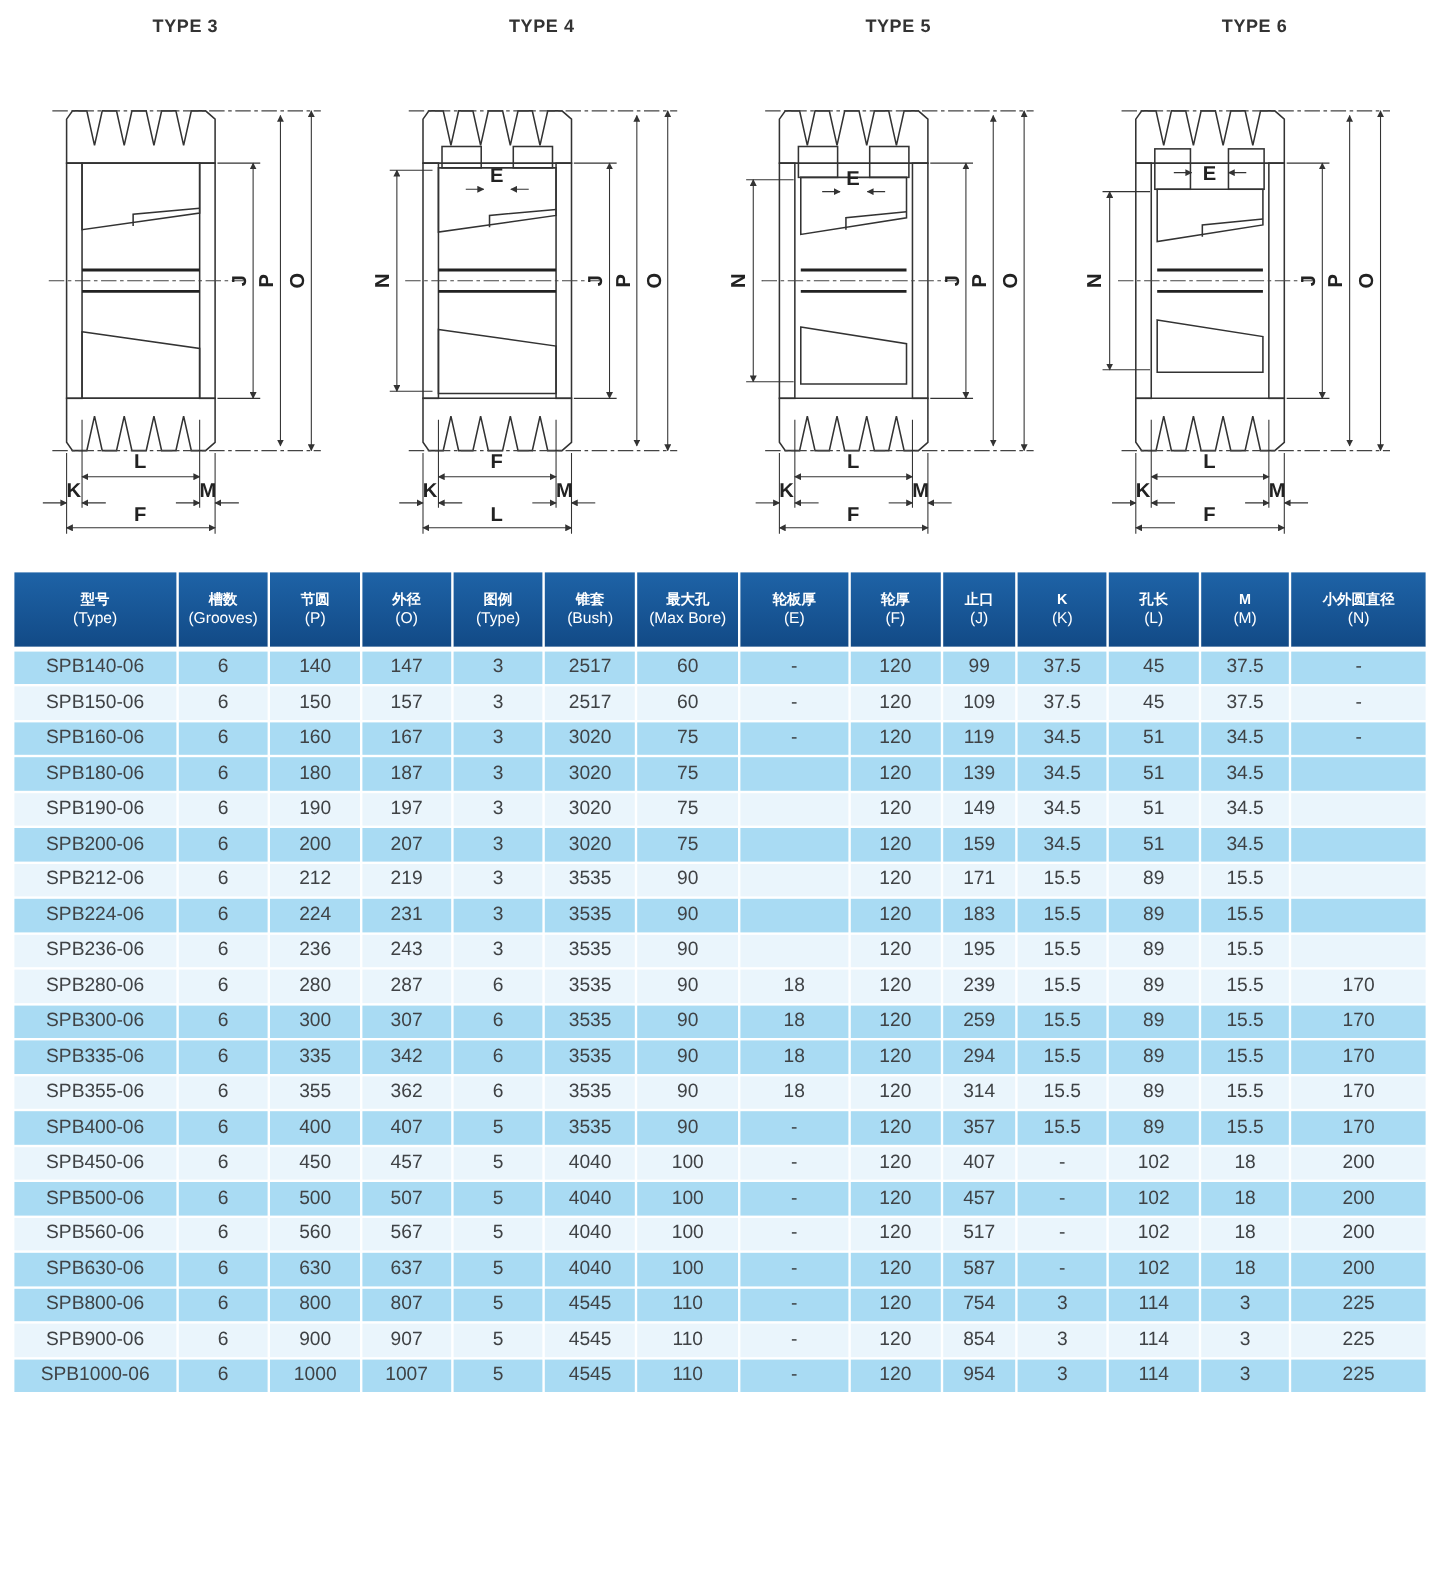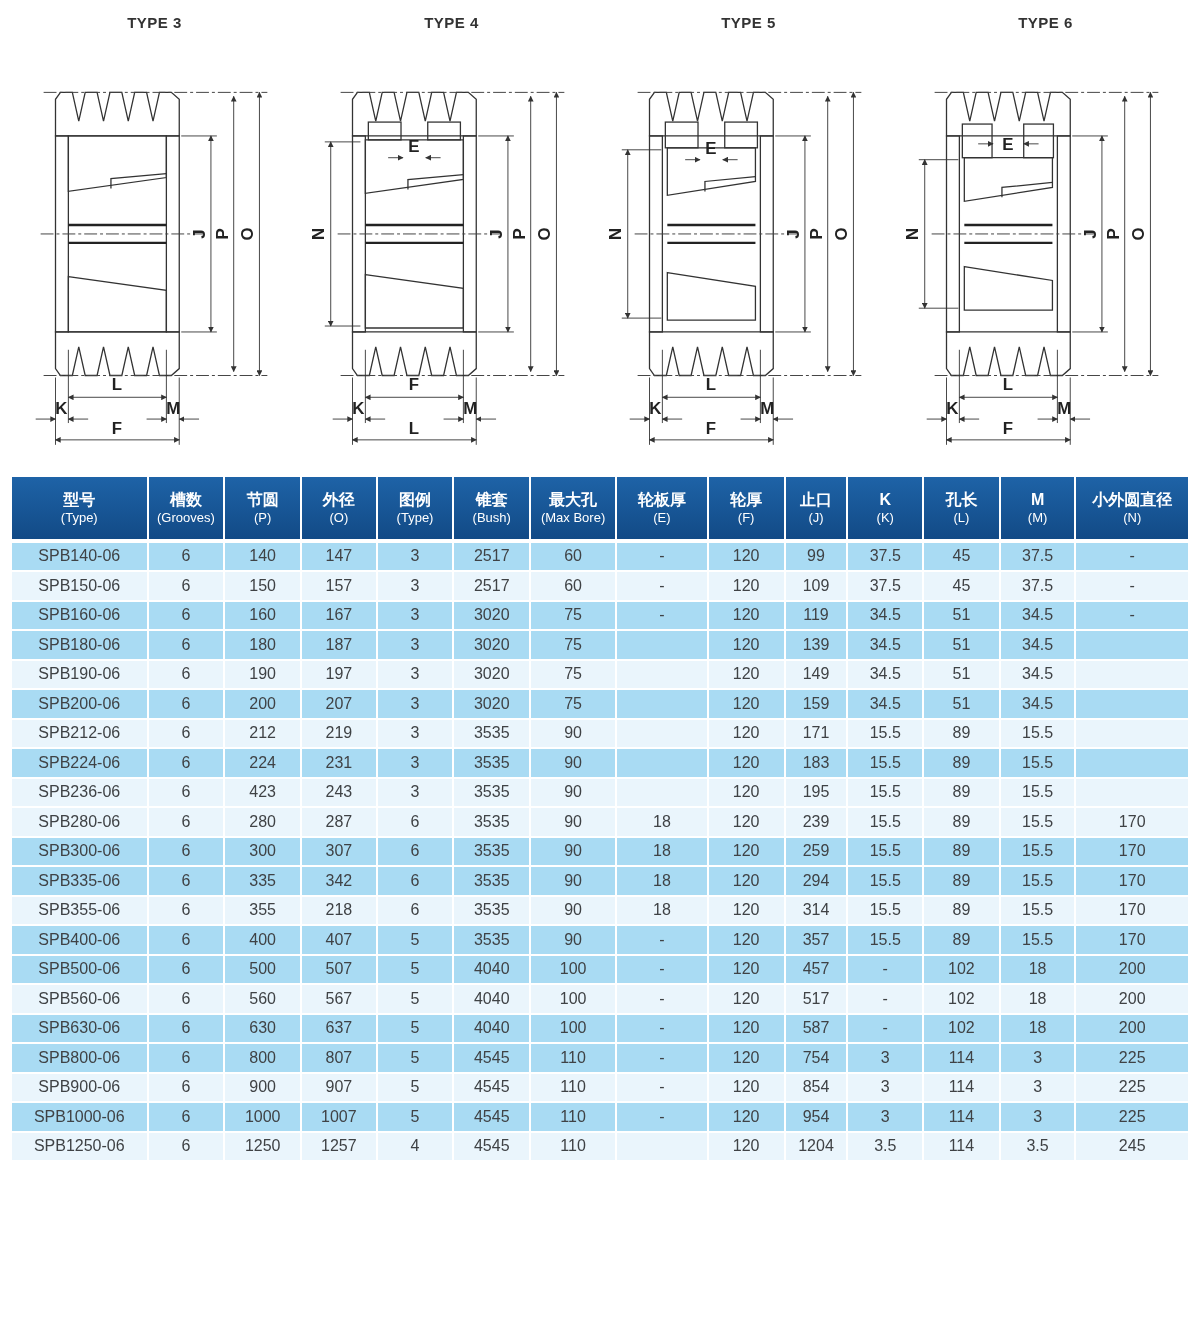--- a/index.html
+++ b/index.html
@@ -18,21 +18,21 @@
   .dimtxt { font-family:"Liberation Sans", sans-serif; font-size:17px; font-weight:600; fill:#222; }
 
   
   .spec-table-wrap { padding:8px 10px 0 10px; }
   table.spec { width:100%; border-collapse:separate; border-spacing:2px; table-layout:fixed; }
   table.spec th {
     background:linear-gradient(#1e63a7,#124a86);
     color:#fff; text-align:center; vertical-align:middle;
     height:64px; padding:2px 0; border-bottom:2px solid #fff;
   }
-  th .zh { font-size:16px; font-weight:bold; line-height:1.25; }
+  th .zh { font-size:12px; font-weight:bold; line-height:1.25; }
   th .en { font-size:13px; font-weight:normal; line-height:1.2; }
   table.spec td {
     text-align:center; vertical-align:middle;
     height:27.5px; font-size:16px; color:#3f4245; white-space:nowrap; overflow:hidden;
   }
   tr.row-a td { background:#a9dbf3; }
   tr.row-b td { background:#eaf5fc; }
   col.c-model{width:11.7%} col.c-grv{width:6.5%} col.c-p{width:6.5%} col.c-o{width:6.4%}
   col.c-fig{width:6.5%} col.c-bush{width:6.5%} col.c-bore{width:7.3%} col.c-e{width:7.8%}
   col.c-f{width:6.5%} col.c-j{width:5.3%} col.c-k{width:6.4%} col.c-l{width:6.5%}
@@ -506,21 +506,21 @@
           <td>183</td>
           <td>15.5</td>
           <td>89</td>
           <td>15.5</td>
           <td></td>
         </tr>
 
         <tr class="row-b">
           <td>SPB236-06</td>
           <td>6</td>
-          <td>423</td>
+          <td>236</td>
           <td>243</td>
           <td>3</td>
           <td>3535</td>
           <td>90</td>
           <td></td>
           <td>120</td>
           <td>195</td>
           <td>15.5</td>
           <td>89</td>
           <td>15.5</td>
@@ -577,21 +577,21 @@
           <td>15.5</td>
           <td>89</td>
           <td>15.5</td>
           <td>170</td>
         </tr>
 
         <tr class="row-b">
           <td>SPB355-06</td>
           <td>6</td>
           <td>355</td>
-          <td>218</td>
+          <td>362</td>
           <td>6</td>
           <td>3535</td>
           <td>90</td>
           <td>18</td>
           <td>120</td>
           <td>314</td>
           <td>15.5</td>
           <td>89</td>
           <td>15.5</td>
           <td>170</td>
@@ -607,20 +607,36 @@
           <td>90</td>
           <td>-</td>
           <td>120</td>
           <td>357</td>
           <td>15.5</td>
           <td>89</td>
           <td>15.5</td>
           <td>170</td>
         </tr>
 
+        <tr class="row-b">
+          <td>SPB450-06</td>
+          <td>6</td>
+          <td>450</td>
+          <td>457</td>
+          <td>5</td>
+          <td>4040</td>
+          <td>100</td>
+          <td>-</td>
+          <td>120</td>
+          <td>407</td>
+          <td>-</td>
+          <td>102</td>
+          <td>18</td>
+          <td>200</td>
+        </tr>
 
         <tr class="row-a">
           <td>SPB500-06</td>
           <td>6</td>
           <td>500</td>
           <td>507</td>
           <td>5</td>
           <td>4040</td>
           <td>100</td>
           <td>-</td>
@@ -711,31 +727,15 @@
           <td>110</td>
           <td>-</td>
           <td>120</td>
           <td>954</td>
           <td>3</td>
           <td>114</td>
           <td>3</td>
           <td>225</td>
         </tr>
 
-        <tr class="row-b">
-          <td>SPB1250-06</td>
-          <td>6</td>
-          <td>1250</td>
-          <td>1257</td>
-          <td>4</td>
-          <td>4545</td>
-          <td>110</td>
-          <td></td>
-          <td>120</td>
-          <td>1204</td>
-          <td>3.5</td>
-          <td>114</td>
-          <td>3.5</td>
-          <td>245</td>
-        </tr>
       </tbody>
   </table>
 </div>
 
 </body></html>

